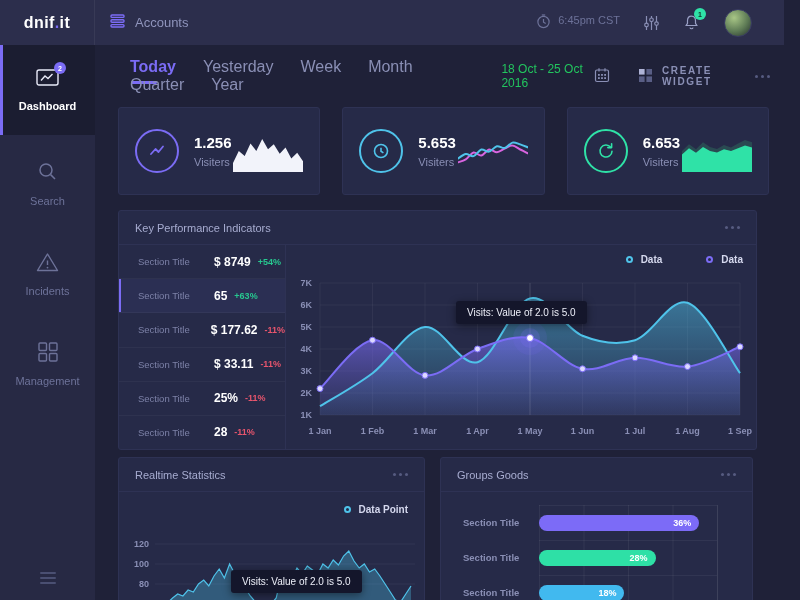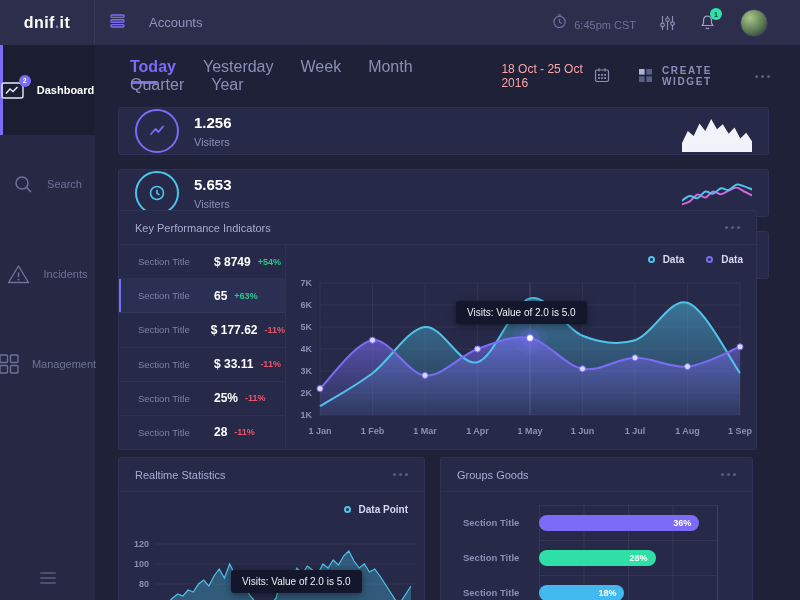--- a/index.html
+++ b/index.html
@@ -1,60 +1,60 @@
 <!DOCTYPE html>
 <html><head>
 <meta charset="utf-8">
 <style>
   * { margin:0; padding:0; box-sizing:border-box; }
   body { background:#14152a; font-family:"Liberation Sans","DejaVu Sans",sans-serif; }
   .stage { position:relative; width:800px; height:600px; overflow:hidden; background:#1f2138; }
 
   
-  .topbar { position:absolute; top:0; left:0; right:0; height:45px; background:#2c2e4c; display:flex; align-items:center; z-index:6; }
+  .topbar { position:absolute; top:0; left:0; right:16px; height:45px; background:#2c2e4c; display:flex; align-items:center; z-index:6; }
   .logo-cell { width:95px; height:100%; display:flex; align-items:center; justify-content:center; border-right:1px solid rgba(255,255,255,.06); }
   .logo { font-size:16px; font-weight:bold; color:#fff; letter-spacing:.4px; }
   .logo .dot { color:#7b6cf5; }
-  .accounts { display:flex; align-items:center; gap:23px; margin-left:15px; color:#8f94bc; font-size:13px; cursor:pointer; }
+  .accounts { display:flex; align-items:center; gap:9px; margin-left:15px; color:#8f94bc; font-size:13px; cursor:pointer; }
   .topbar-right { margin-left:auto; display:flex; align-items:center; gap:24px; margin-right:32px; }
-  .time-chip { display:flex; align-items:flex-end; gap:7px; color:#6d7299; font-size:11px; }
+  .time-chip { display:flex; align-items:flex-start; gap:7px; color:#6d7299; font-size:11px; }
   .icon-btn { position:relative; display:flex; cursor:pointer; }
   .badge { position:absolute; top:-6px; right:-6px; background:#2fe2a7; color:#123328; font-size:7px; font-weight:bold;
            width:12px; height:12px; border-radius:50%; display:flex; align-items:center; justify-content:center; }
   .avatar { width:28px; height:28px; border-radius:50%; cursor:pointer;
             background:radial-gradient(circle at 35% 30%, #a8c686, #5d7a55 55%, #2c3a33 92%); border:1px solid #3a3d63; }
 
   
   .sidebar { position:absolute; top:45px; left:0; width:95px; bottom:0; background:#272944; z-index:5; }
-  .side-item { position:relative; display:flex; flex-direction:row; align-items:center; justify-content:center;
+  .side-item { position:relative; display:flex; flex-direction:column; align-items:center; justify-content:center;
                gap:13px; height:82px; color:#6d7299; font-size:11px; cursor:pointer; }
   .side-item .ic { position:relative; display:flex; }
   .side-item.active { background:#1b1d31; height:90px; color:#fff; font-weight:bold; }
   .side-item.active::before { content:''; position:absolute; left:0; top:0; bottom:0; width:3px; background:#7b6cf5; }
   .side-item:not(.active) { margin-top:8px; }
   .icon-badge { position:absolute; top:-6px; right:-7px; background:#7b6cf5; color:#fff; font-size:7px; font-weight:bold;
                 width:12px; height:12px; border-radius:50%; display:flex; align-items:center; justify-content:center; }
   .side-burger { position:absolute; bottom:16px; left:0; right:0; display:flex; flex-direction:column; align-items:center; gap:3px; cursor:pointer; }
   .side-burger i { width:16px; height:2px; background:#4a4f72; border-radius:1px; }
 
   
   .main { position:absolute; left:95px; top:45px; right:0; bottom:0; background:#1f2138; }
 
   .tabbar { display:flex; align-items:center; height:62px; padding:0 30px 0 35px; }
   .tab { display:inline-block; position:relative; margin-right:27px; font-size:16px; color:#8a8fb5; cursor:pointer; }
   .tab.active { color:#7b6cf5; font-weight:bold; }
   .tab.active::after { content:''; position:absolute; left:1px; top:23px; width:26px; height:3px; border-radius:2px; background:#7b6cf5; }
-  .daterange { display:flex; align-items:center; gap:9px; color:#fca5a5; font-size:12px; margin-left:13px; cursor:pointer; }
+  .daterange { display:flex; align-items:center; gap:9px; color:#22c55e; font-size:12px; margin-left:13px; cursor:pointer; }
   .tab-right { margin-left:auto; display:flex; align-items:center; gap:30px; }
   .create-widget { display:flex; align-items:center; gap:10px; color:#8a8fb5; font-size:10px; font-weight:bold; letter-spacing:1.6px; cursor:pointer;padding-left:29px; }
   .dots { display:flex; gap:3px; cursor:pointer; }
   .dots i { width:3px; height:3px; border-radius:50%; background:#565b80; }
 
   
-  .cards { display:flex; gap:14px; padding:0 31px 0 23px; height:88px;flex-direction:column; }
+  .cards { display:flex; gap:22px; padding:0 31px 0 23px; height:88px; }
   .card { flex:1; background:#262a48; border:1px solid #2e3254; border-radius:3px; display:flex; align-items:center; padding:0 16px; }
   .ring { width:44px; height:44px; border-radius:50%; border:2px solid; display:flex; align-items:center; justify-content:center; flex:none; }
   .card-meta { margin-left:15px; }
   .card-value { font-size:15px; font-weight:bold; color:#fff; }
   .card-label { font-size:11px; color:#8a8fb5; margin-top:5px; }
   .spark { margin-left:auto; flex:none; }
 
   
   .panel { position:absolute; background:#262a48; border:1px solid #2e3254; border-radius:3px; overflow:hidden; }
   .panel-head { height:34px; display:flex; align-items:center; padding:0 16px; border-bottom:1px solid #2e3254; }
@@ -68,21 +68,21 @@
   .kpi-row:last-child { border-bottom:none; }
   .kpi-row.active { background:#2b2f53; }
   .kpi-row.active::before { content:''; position:absolute; left:0; top:0; bottom:0; width:2px; background:#7b6cf5; }
   .kpi-label { font-size:9.5px; color:#7d82a8; width:64px; }
   .kpi-value { font-size:12px; font-weight:bold; color:#fff; margin-left:12px; white-space:nowrap; }
   .kpi-change { font-size:9px; font-weight:bold; margin-left:7px; }
   .up   { color:#27c78f; }
   .down { color:#e8556d; }
 
   .kpi-chart { flex:1; position:relative; }
-  .legend { position:absolute; top:9px; right:13px; display:flex; gap:22px; align-items:center; }
+  .legend { position:absolute; top:9px; right:13px; display:flex; gap:44px; align-items:center; }
   .legend-item { display:flex; align-items:center; gap:8px; font-size:10px; font-weight:bold; color:#d5d8ee; }
   .legend-dot { width:7px; height:7px; border-radius:50%; border:2px solid #4fc3ea; }
   #mainChart { position:absolute; left:4px; bottom:2px; }
 
   .tooltip { position:absolute; background:#14162b; border-radius:3px; padding:6px 11px; font-size:10px; color:#eceef8;
              white-space:nowrap; box-shadow:0 2px 8px rgba(0,0,0,.45); z-index:4; }
   #kpiTooltip { left:170px; top:56px; }
   #rtTooltip  { left:112px; top:112px; }
 
   #rtPanel { left:23px; top:412px; width:307px; height:200px; }

